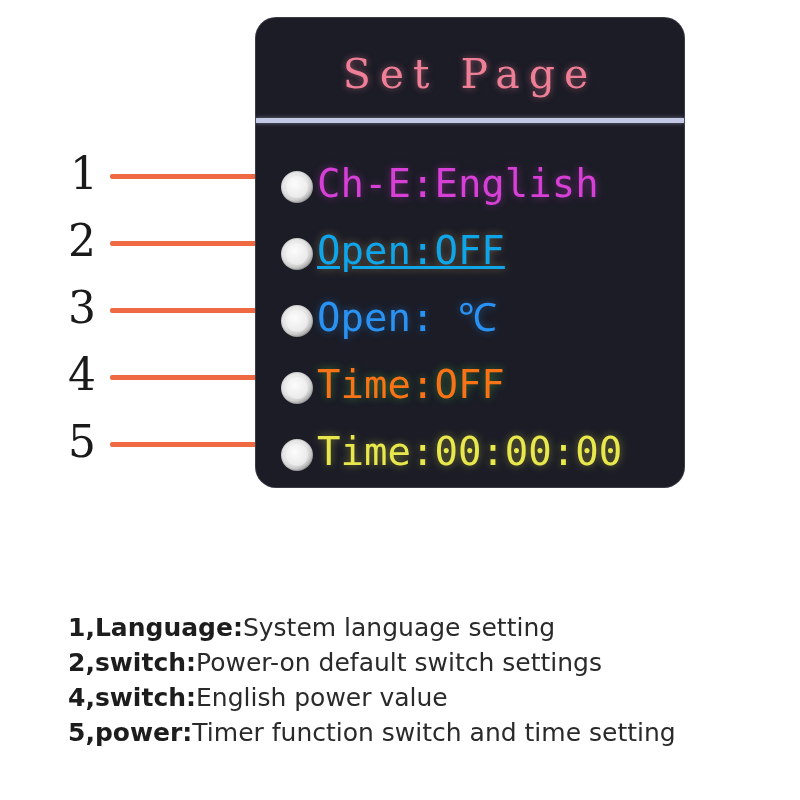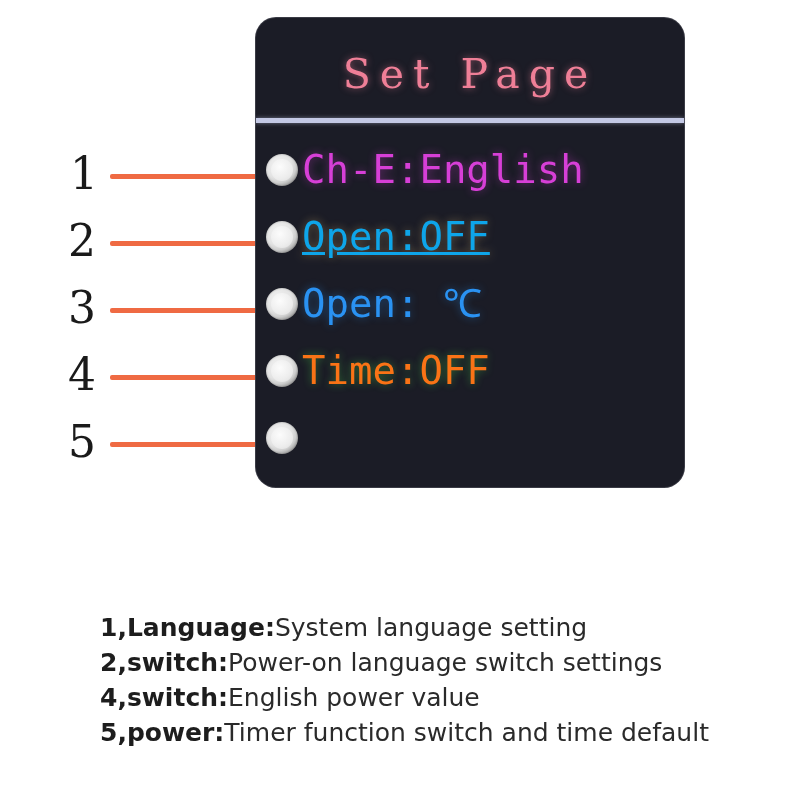--- a/index.html
+++ b/index.html
@@ -55,21 +55,22 @@
     position: absolute;
     left: 0;
     top: 118px;
     width: 100%;
   }
 
   .menu-row {
     position: relative;
     height: 67px;
     display: flex;
-    align-items: center;
+    align-items: flex-end;
+    padding-left: 15px;
   }
 
   .menu-bullet {
     position: relative;
     flex: 0 0 auto;
     margin-left: 10px;
     width: 32px;
     height: 32px;
     border-radius: 50%;
     background: radial-gradient(circle at 38% 34%, #f2f2f2 0%, #e3e3e3 46%, #cfcfcf 62%, #9b9b9b 78%, #7f7f80 100%);
@@ -112,21 +113,20 @@
     background: #ef6a43;
     border-radius: 2px;
   }
 
   
   #caption-block {
     position: absolute;
     left: 68px;
     top: 610px;
     width: 700px;
-    margin-left: 32px;
   }
   .caption-line {
     font-family: "DejaVu Sans", "Liberation Sans", sans-serif;
     font-size: 25px;
     line-height: 35px;
     color: #1d1d1d;
     white-space: nowrap;
   }
   .caption-key {
     font-weight: bold;
@@ -177,31 +177,32 @@
       <span class="menu-label c-blue">Open: ℃</span>
     </div>
 
     <div class="menu-row">
       <span class="menu-bullet"></span>
       <span class="menu-label c-green">Time:OFF</span>
     </div>
 
     <div class="menu-row">
       <span class="menu-bullet"></span>
+      <span class="menu-label c-yellow">Time:00:00:00</span>
     </div>
 
   </div>
 </div>
 
 <div id="caption-block">
   <div class="caption-line">
     <span class="caption-key">1,Language:</span><span class="caption-desc">System language setting</span>
   </div>
   <div class="caption-line">
-    <span class="caption-key">2,switch:</span><span class="caption-desc">Power-on language switch settings</span>
+    <span class="caption-key">2,switch:</span><span class="caption-desc">Power-on default switch settings</span>
   </div>
   <div class="caption-line">
     <span class="caption-key">4,switch:</span><span class="caption-desc">English power value</span>
   </div>
   <div class="caption-line">
-    <span class="caption-key">5,power:</span><span class="caption-desc">Timer function switch and time default</span>
+    <span class="caption-key">5,power:</span><span class="caption-desc">Timer function switch and time setting</span>
   </div>
 </div>
 
 </body></html>

